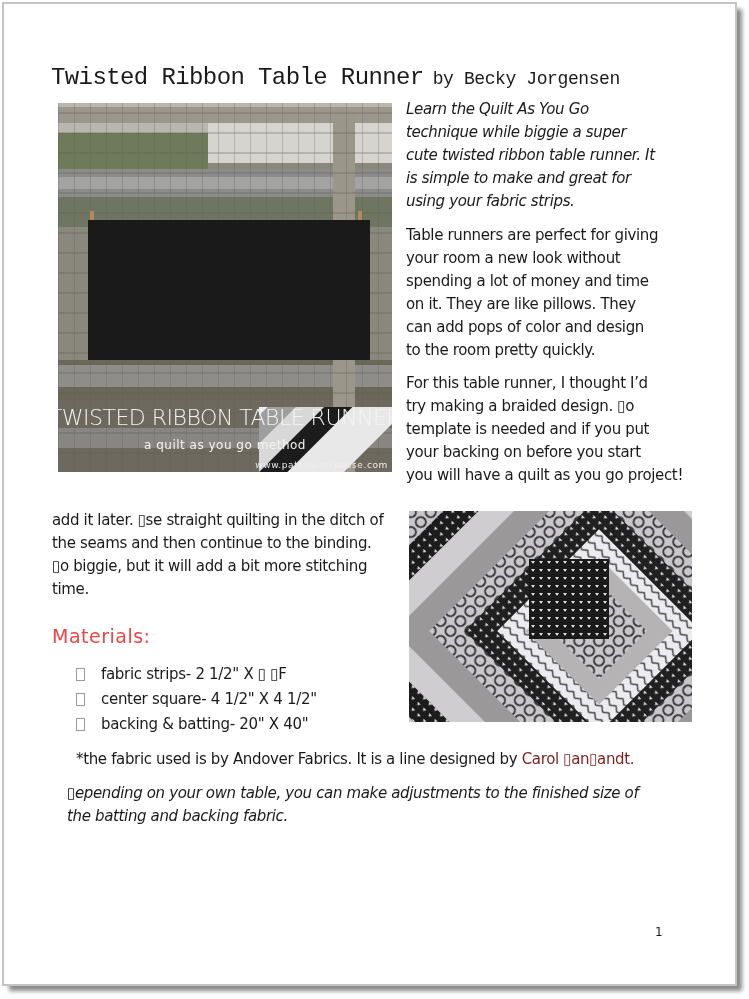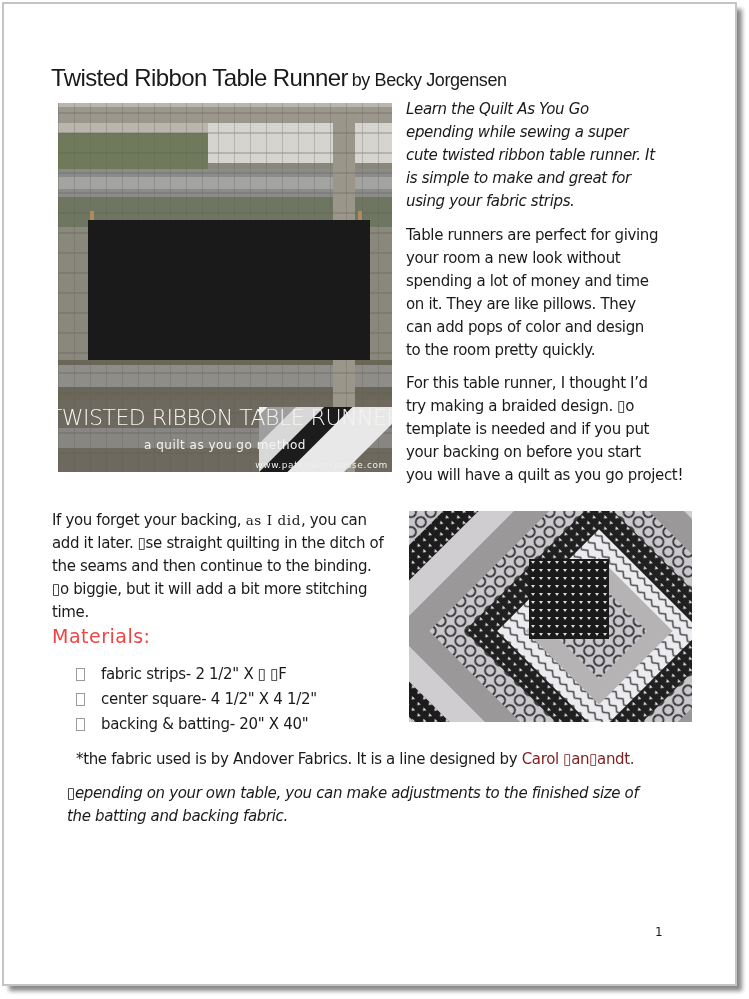--- a/index.html
+++ b/index.html
@@ -11,21 +11,21 @@
       position: absolute; left: 9px; top: 9px; width: 733px; height: 982px;
       background: #8a8a8a; filter: blur(2px);
     }
     .page {
       position: absolute; left: 2px; top: 2px; width: 731px; height: 980px;
       background: #ffffff; border: 2px solid #c4c4c4;
     }
     .abs { position: absolute; }
     .title {
       left: 51px; top: 64px; white-space: nowrap; color: #1a1a1a;
-      font-family: Liberation Sans, sans-serif; letter-spacing: -0.6px;
+      font-family: Liberation Mono, monospace; letter-spacing: -0.6px;
     }
     .title .main { font-size: 24px; }
     .title .by { font-size: 18px; letter-spacing: -0.4px; }
     .para {
       font-size: 15px; line-height: 23px; color: #1a1a1a; letter-spacing: -0.35px;
     }
     .para .line { display: block; white-space: nowrap; }
     .serif-inline { font-family: "DejaVu Serif", serif; font-size: 13.5px; letter-spacing: 0.6px; }
     .img1 { left: 58px; top: 103px; width: 334px; height: 369px; overflow: hidden; }
     .img2 { left: 409px; top: 511px; width: 283px; height: 211px; overflow: hidden; }
@@ -99,21 +99,21 @@
     </g>
 
     <text x="167" y="322" text-anchor="middle" font-family="DejaVu Sans, sans-serif" font-size="22" fill="#f4f4f0" letter-spacing="-0.5" font-weight="300">TWISTED RIBBON TABLE RUNNER</text>
     <text x="167" y="346" text-anchor="middle" font-family="DejaVu Sans, sans-serif" font-size="12" fill="#f4f4f0" letter-spacing="0.5">a quilt as you go method</text>
     <text x="330" y="365" text-anchor="end" font-family="DejaVu Sans, sans-serif" font-size="9" fill="#eeeeee" letter-spacing="0.6">www.patchworkposse.com</text>
   </svg>
 </div>
 
 <div class="abs para" style="left:406px; top:98px;font-style:italic;">
   <span class="line">Learn the Quilt As You Go</span>
-  <span class="line">epending while sewing a super</span>
+  <span class="line">technique while biggie a super</span>
   <span class="line">cute twisted ribbon table runner. It</span>
   <span class="line">is simple to make and great for</span>
   <span class="line">using your fabric strips.</span>
 </div>
 
 <div class="abs para" style="left:406px; top:224px;">
   <span class="line">Table runners are perfect for giving</span>
   <span class="line">your room a new look without</span>
   <span class="line">spending a lot of money and time</span>
   <span class="line">on it.  They are like pillows.  They</span>
@@ -123,21 +123,20 @@
 
 <div class="abs para" style="left:406px; top:372px;">
   <span class="line">For this table runner, I thought I’d</span>
   <span class="line">try making a braided design.  ▯o</span>
   <span class="line">template is needed and if you put</span>
   <span class="line">your backing on before you start</span>
   <span class="line">you will have a quilt as you go project!</span>
 </div>
 
 <div class="abs para" style="left:52px; top:509px;">
-  <span class="line"><span>If you forget your backing, </span><span class="serif-inline">as I did</span><span>, you can</span></span>
   <span class="line">add it later. ▯se straight quilting in the ditch of</span>
   <span class="line">the seams and then continue to the binding.</span>
   <span class="line">▯o biggie, but it will add a bit more stitching</span>
   <span class="line">time.</span>
 </div>
 
 <div class="abs img2">
   <svg width="283" height="211" viewBox="0 0 283 211" xmlns="http://www.w3.org/2000/svg">
     <defs>
       <pattern id="dots" width="8" height="8" patternUnits="userSpaceOnUse">

